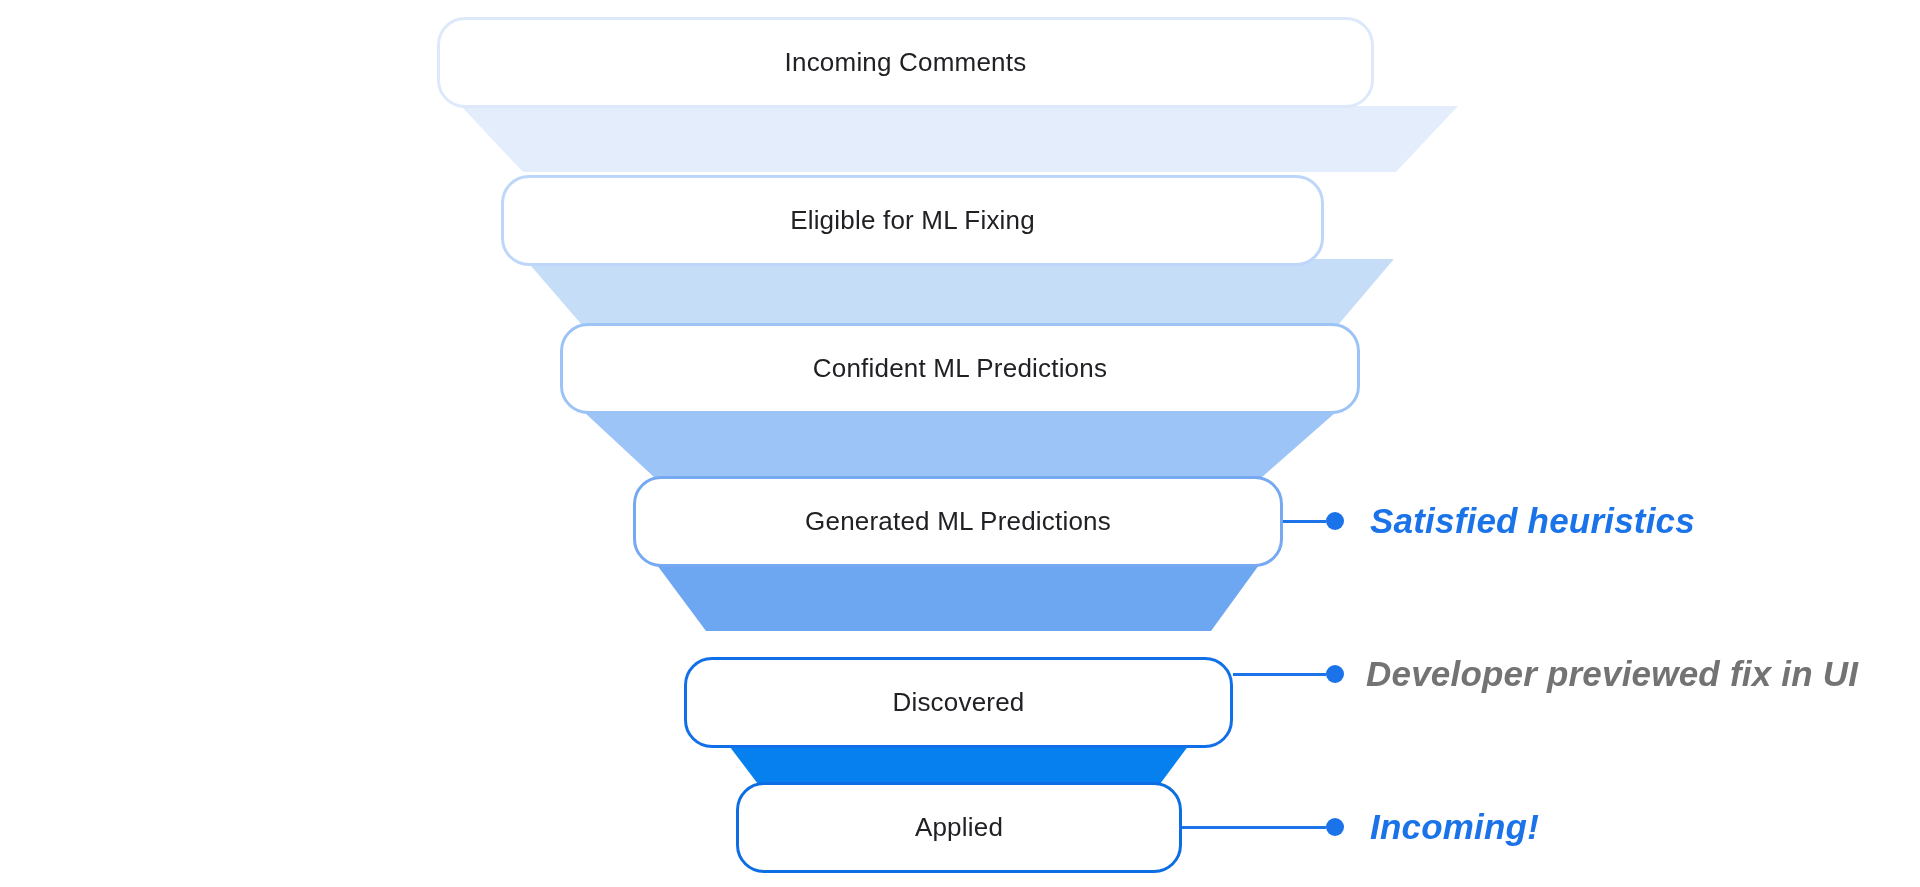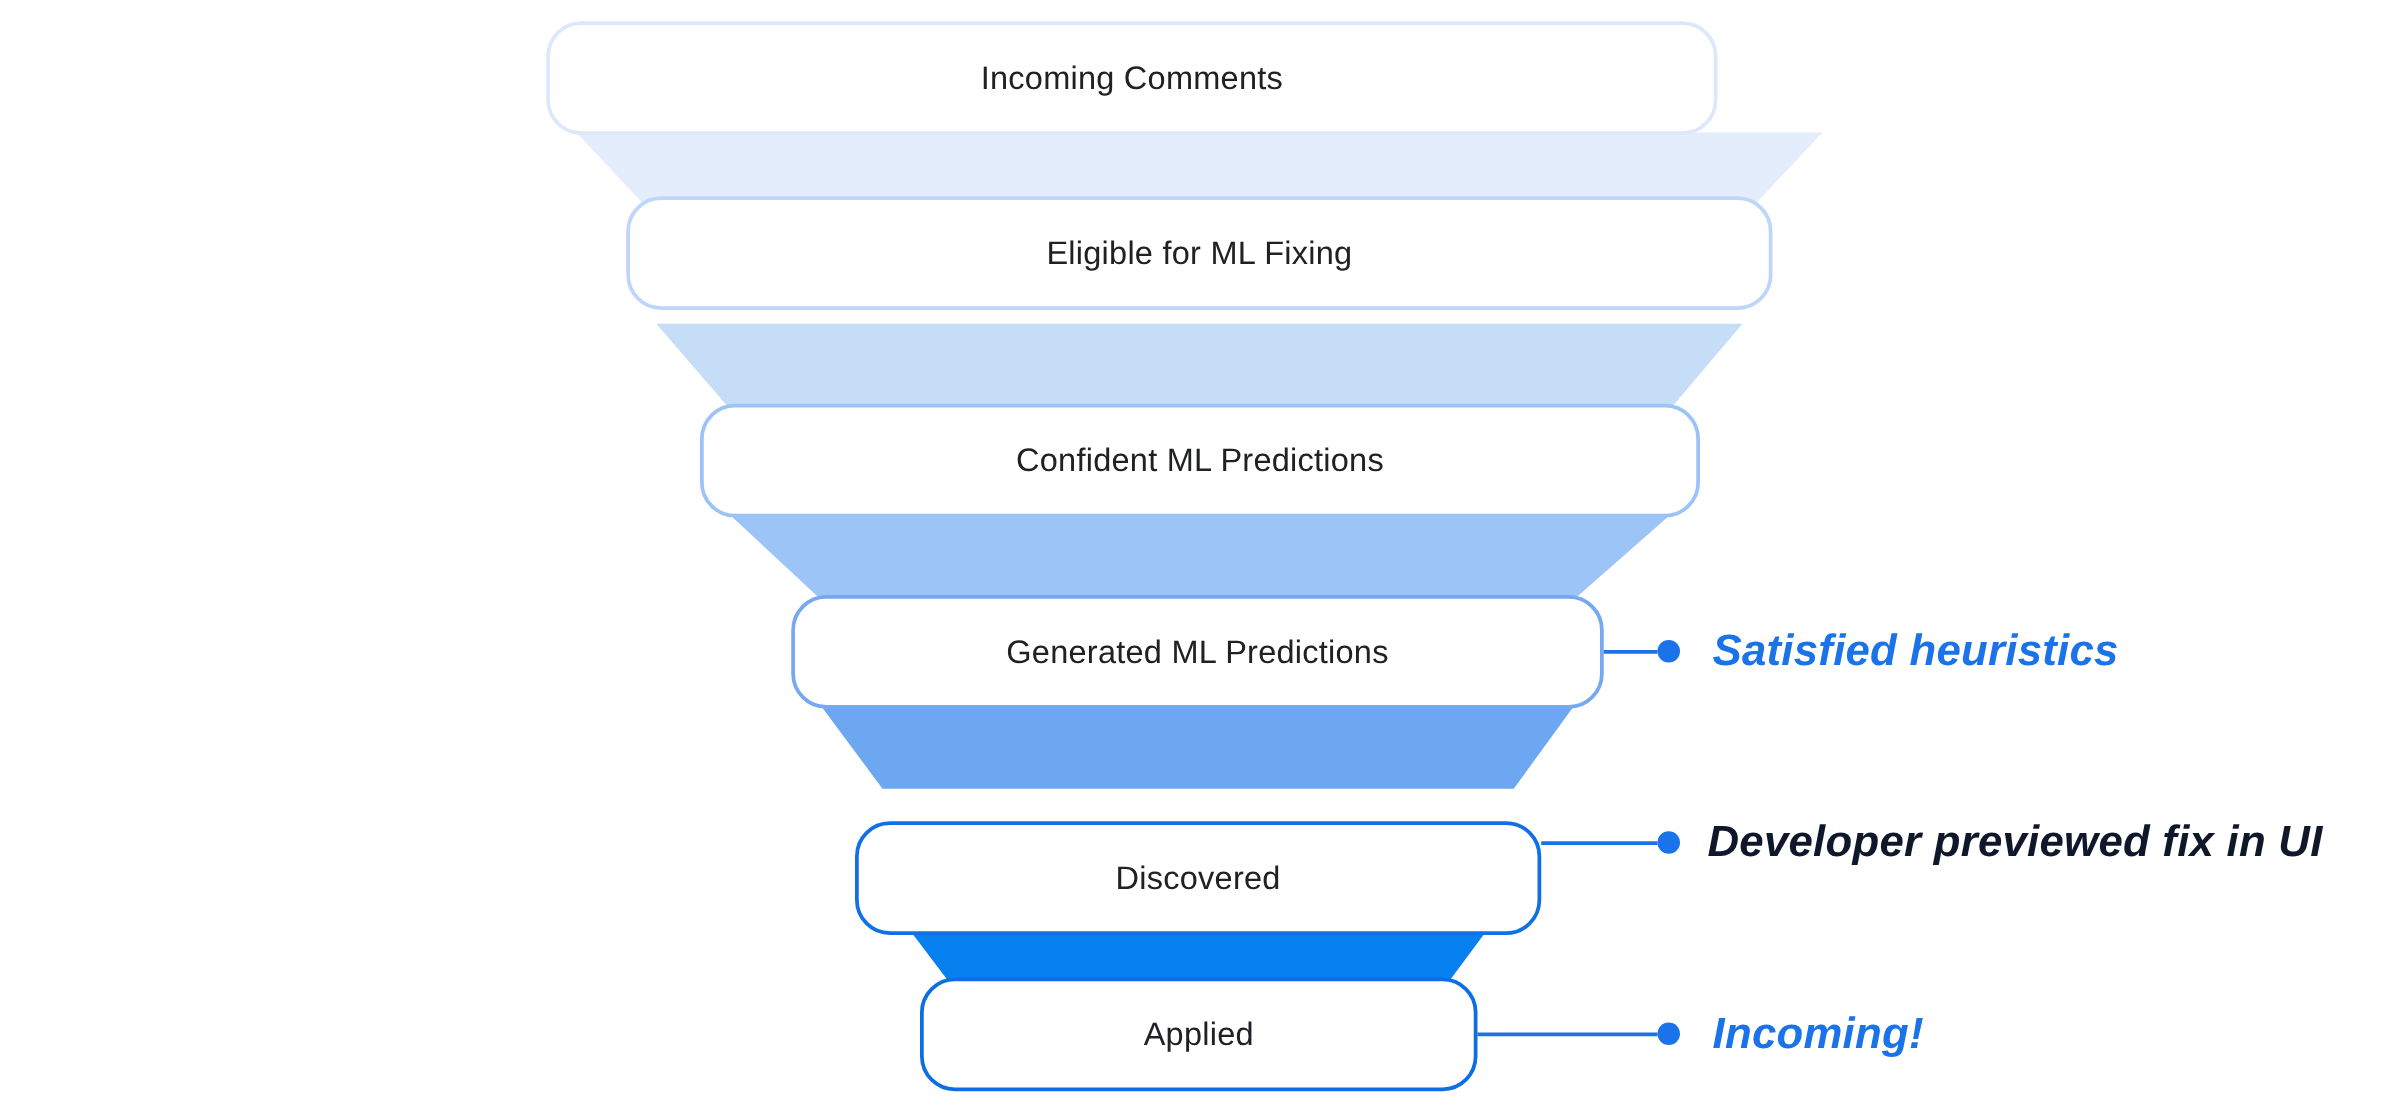--- a/index.html
+++ b/index.html
@@ -62,21 +62,21 @@
     margin-left: 26px;
     font-size: 35px;
     font-style: italic;
     font-weight: 600;
     color: #1a73e8;
     white-space: nowrap;
     letter-spacing: 0.2px;
   }
   
   #stage-0 { left: 437px; top: 17px;  width: 937px; height: 91px; }
-  #stage-1 { left: 501px; top: 157px; width: 917px;  height: 91px; }
+  #stage-1 { left: 501px; top: 175px; width: 823px;  height: 91px; }
   #stage-2 { left: 560px; top: 323px; width: 800px;  height: 91px; }
   #stage-3 { left: 633px; top: 476px; width: 650px;  height: 91px; }
   #stage-4 { left: 684px; top: 629px; width: 549px;  height: 91px; margin-top: 28px; }
   #stage-5 { left: 736px; top: 782px; width: 446px;  height: 91px; }
   
   #annotation-0 { left: 1283px; top: 501px; }
   #annotation-0 .annotation-line { width: 43px; }
   #annotation-1 { left: 1233px; top: 654px; }
   #annotation-1 .annotation-line { width: 93px; }
   #annotation-2 { left: 1182px; top: 807px; }
@@ -121,21 +121,21 @@
 
   <div class="annotation" id="annotation-0">
     <div class="annotation-line" style="background-color: rgb(26, 115, 232);"></div>
     <div class="annotation-dot" style="background-color: rgb(26, 115, 232);"></div>
     <span class="annotation-label" data-bind="diagram.stages.3.annotation" style="color: rgb(26, 115, 232);">Satisfied heuristics</span>
   </div>
 
   <div class="annotation" id="annotation-1">
     <div class="annotation-line" style="background-color: rgb(26, 115, 232);"></div>
     <div class="annotation-dot" style="background-color: rgb(26, 115, 232);"></div>
-    <span class="annotation-label" data-bind="diagram.stages.4.annotation" style="color: #0f172a; margin-left: 22px;">Developer previewed fix in UI</span>
+    <span class="annotation-label" data-bind="diagram.stages.4.annotation" style="color: #737373; margin-left: 22px;">Developer previewed fix in UI</span>
   </div>
 
   <div class="annotation" id="annotation-2">
     <div class="annotation-line" style="background-color: rgb(26, 115, 232);"></div>
     <div class="annotation-dot" style="background-color: rgb(26, 115, 232);"></div>
     <span class="annotation-label" data-bind="diagram.stages.5.annotation" style="color: rgb(26, 115, 232);">Incoming!</span>
   </div>
 
 </div>
 

